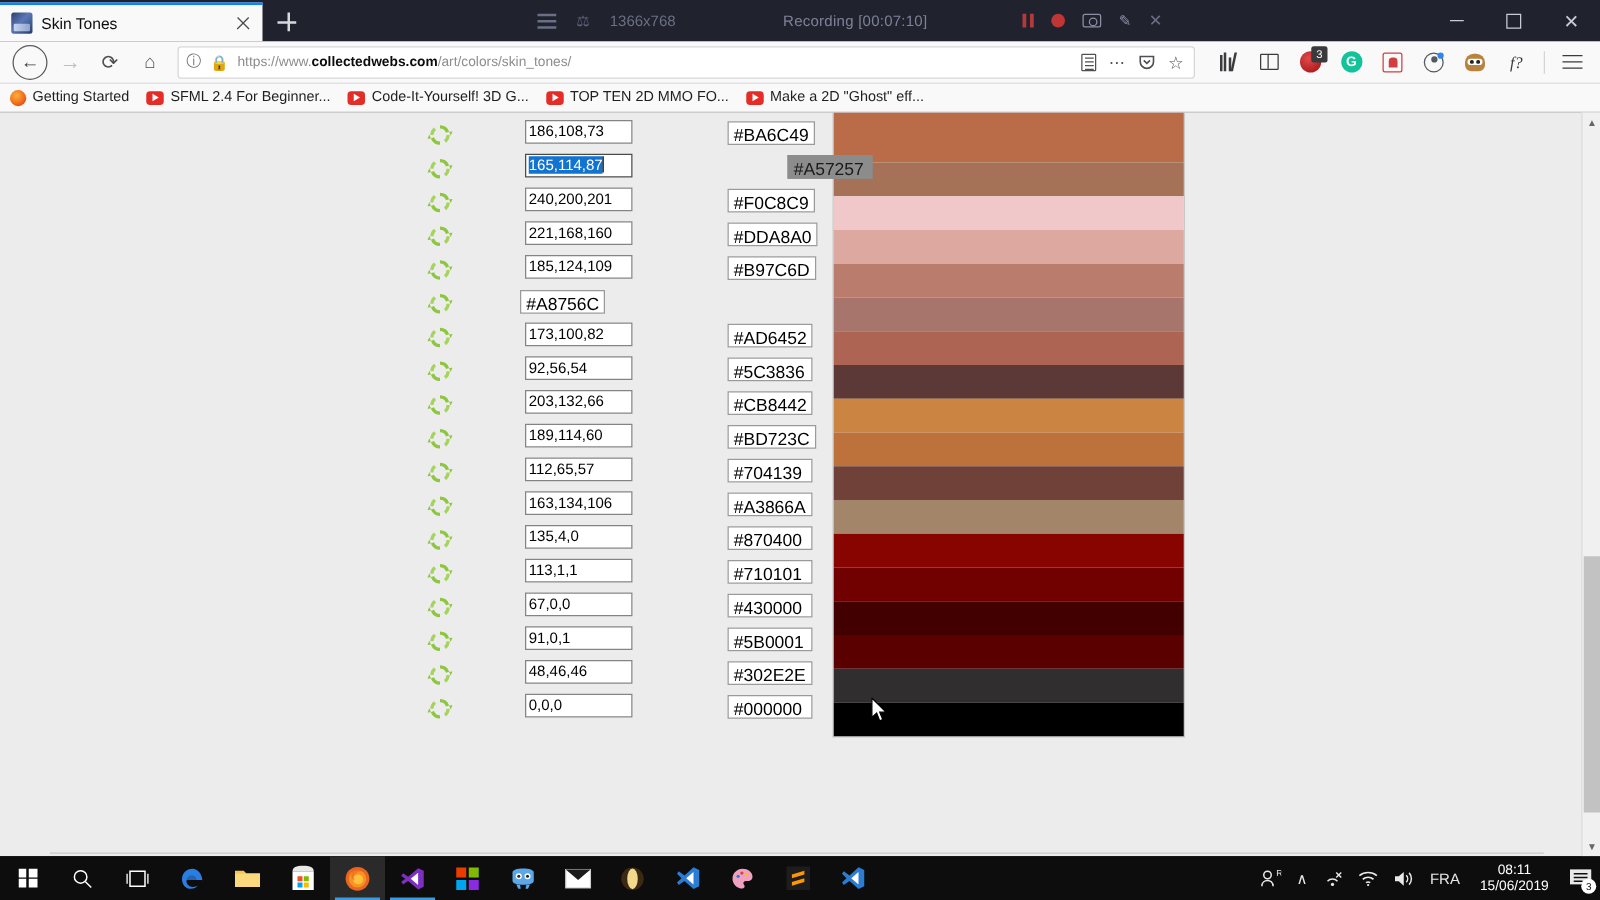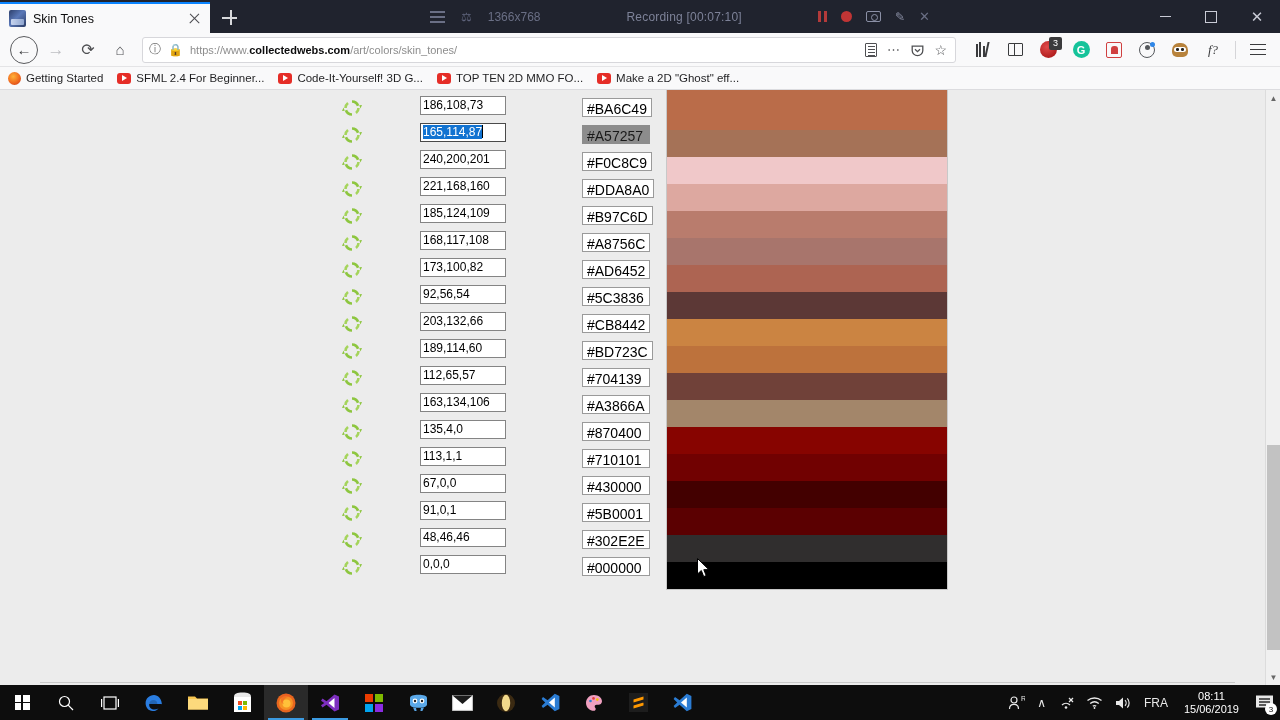--- a/index.html
+++ b/index.html
@@ -200,21 +200,21 @@
   .rgb-box.focused { border: 1.5px solid #4a4a4a; }
   .rgb-box .sel { background:#1273d1; color:#fff; }
   .caret { display:inline-block; width:1px; height:13px; background:#000; vertical-align:-2px; }
 
   .hex-wrap { width: 142px; }
   .hex-box {
     display:inline-block; min-width: 68px; height: 19px; background:#fff;
     border: 1px solid #9a9a9a; font-size: 14px; color:#000;
     padding: 2px 4px; white-space: nowrap;
   }
-  .hex-box.highlighted { background: #8c8c8c; color: #1a1a1a; border-color:#8c8c8c; }
+  .hex-box.highlighted { background: #8c8c8c; color: #1a1a1a; border-color:#8c8c8c;margin-left:48px; }
 
   .swatchcol {
     position: absolute; left: 666px; top: 85px; width: 282px;
     border: 1px solid #c8c8c8; border-top: none;
   }
   .swatch { height: 27px; width: 280px; }
 
   .footer-rule {
     position: absolute; left: 40px; top: 592px; width: 1195px; height: 1px; background: #c9c9c9;
   }
@@ -497,21 +497,20 @@
             <div class="refresh-cell">
               <span class="refresh-icon"><svg width="24" height="24" viewBox="0 0 24 24">
   <path d="M12 4.2a7.8 7.8 0 0 1 7.3 5.1l-2.5.9A5.2 5.2 0 0 0 12 6.8z" fill="#8dc63f"></path>
   <path d="M19.3 9.3 22 9.1l-1.5 3.4z" fill="#8dc63f"></path>
   <path d="M12 19.8a7.8 7.8 0 0 1-7.3-5.1l2.5-.9A5.2 5.2 0 0 0 12 17.2z" fill="#8dc63f"></path>
   <path d="M4.7 14.7 2 14.9l1.5-3.4z" fill="#8dc63f"></path>
   <path d="M19.8 12a7.8 7.8 0 0 1-3 6.1l-1.6-2.1A5.2 5.2 0 0 0 17.2 12z" fill="#a5d45c"></path>
   <path d="M4.2 12a7.8 7.8 0 0 1 3-6.1l1.6 2.1A5.2 5.2 0 0 0 6.8 12z" fill="#a5d45c"></path>
 </svg></span>
             </div>
-            <div class="rgb-wrap"><span class="rgb-box">168,117,108</span></div>
             <div class="hex-wrap"><span class="hex-box">#A8756C</span></div>
           </div>
           <div class="row">
             <div class="refresh-cell">
               <span class="refresh-icon"><svg width="24" height="24" viewBox="0 0 24 24">
   <path d="M12 4.2a7.8 7.8 0 0 1 7.3 5.1l-2.5.9A5.2 5.2 0 0 0 12 6.8z" fill="#8dc63f"></path>
   <path d="M19.3 9.3 22 9.1l-1.5 3.4z" fill="#8dc63f"></path>
   <path d="M12 19.8a7.8 7.8 0 0 1-7.3-5.1l2.5-.9A5.2 5.2 0 0 0 12 17.2z" fill="#8dc63f"></path>
   <path d="M4.7 14.7 2 14.9l1.5-3.4z" fill="#8dc63f"></path>
   <path d="M19.8 12a7.8 7.8 0 0 1-3 6.1l-1.6-2.1A5.2 5.2 0 0 0 17.2 12z" fill="#a5d45c"></path>

